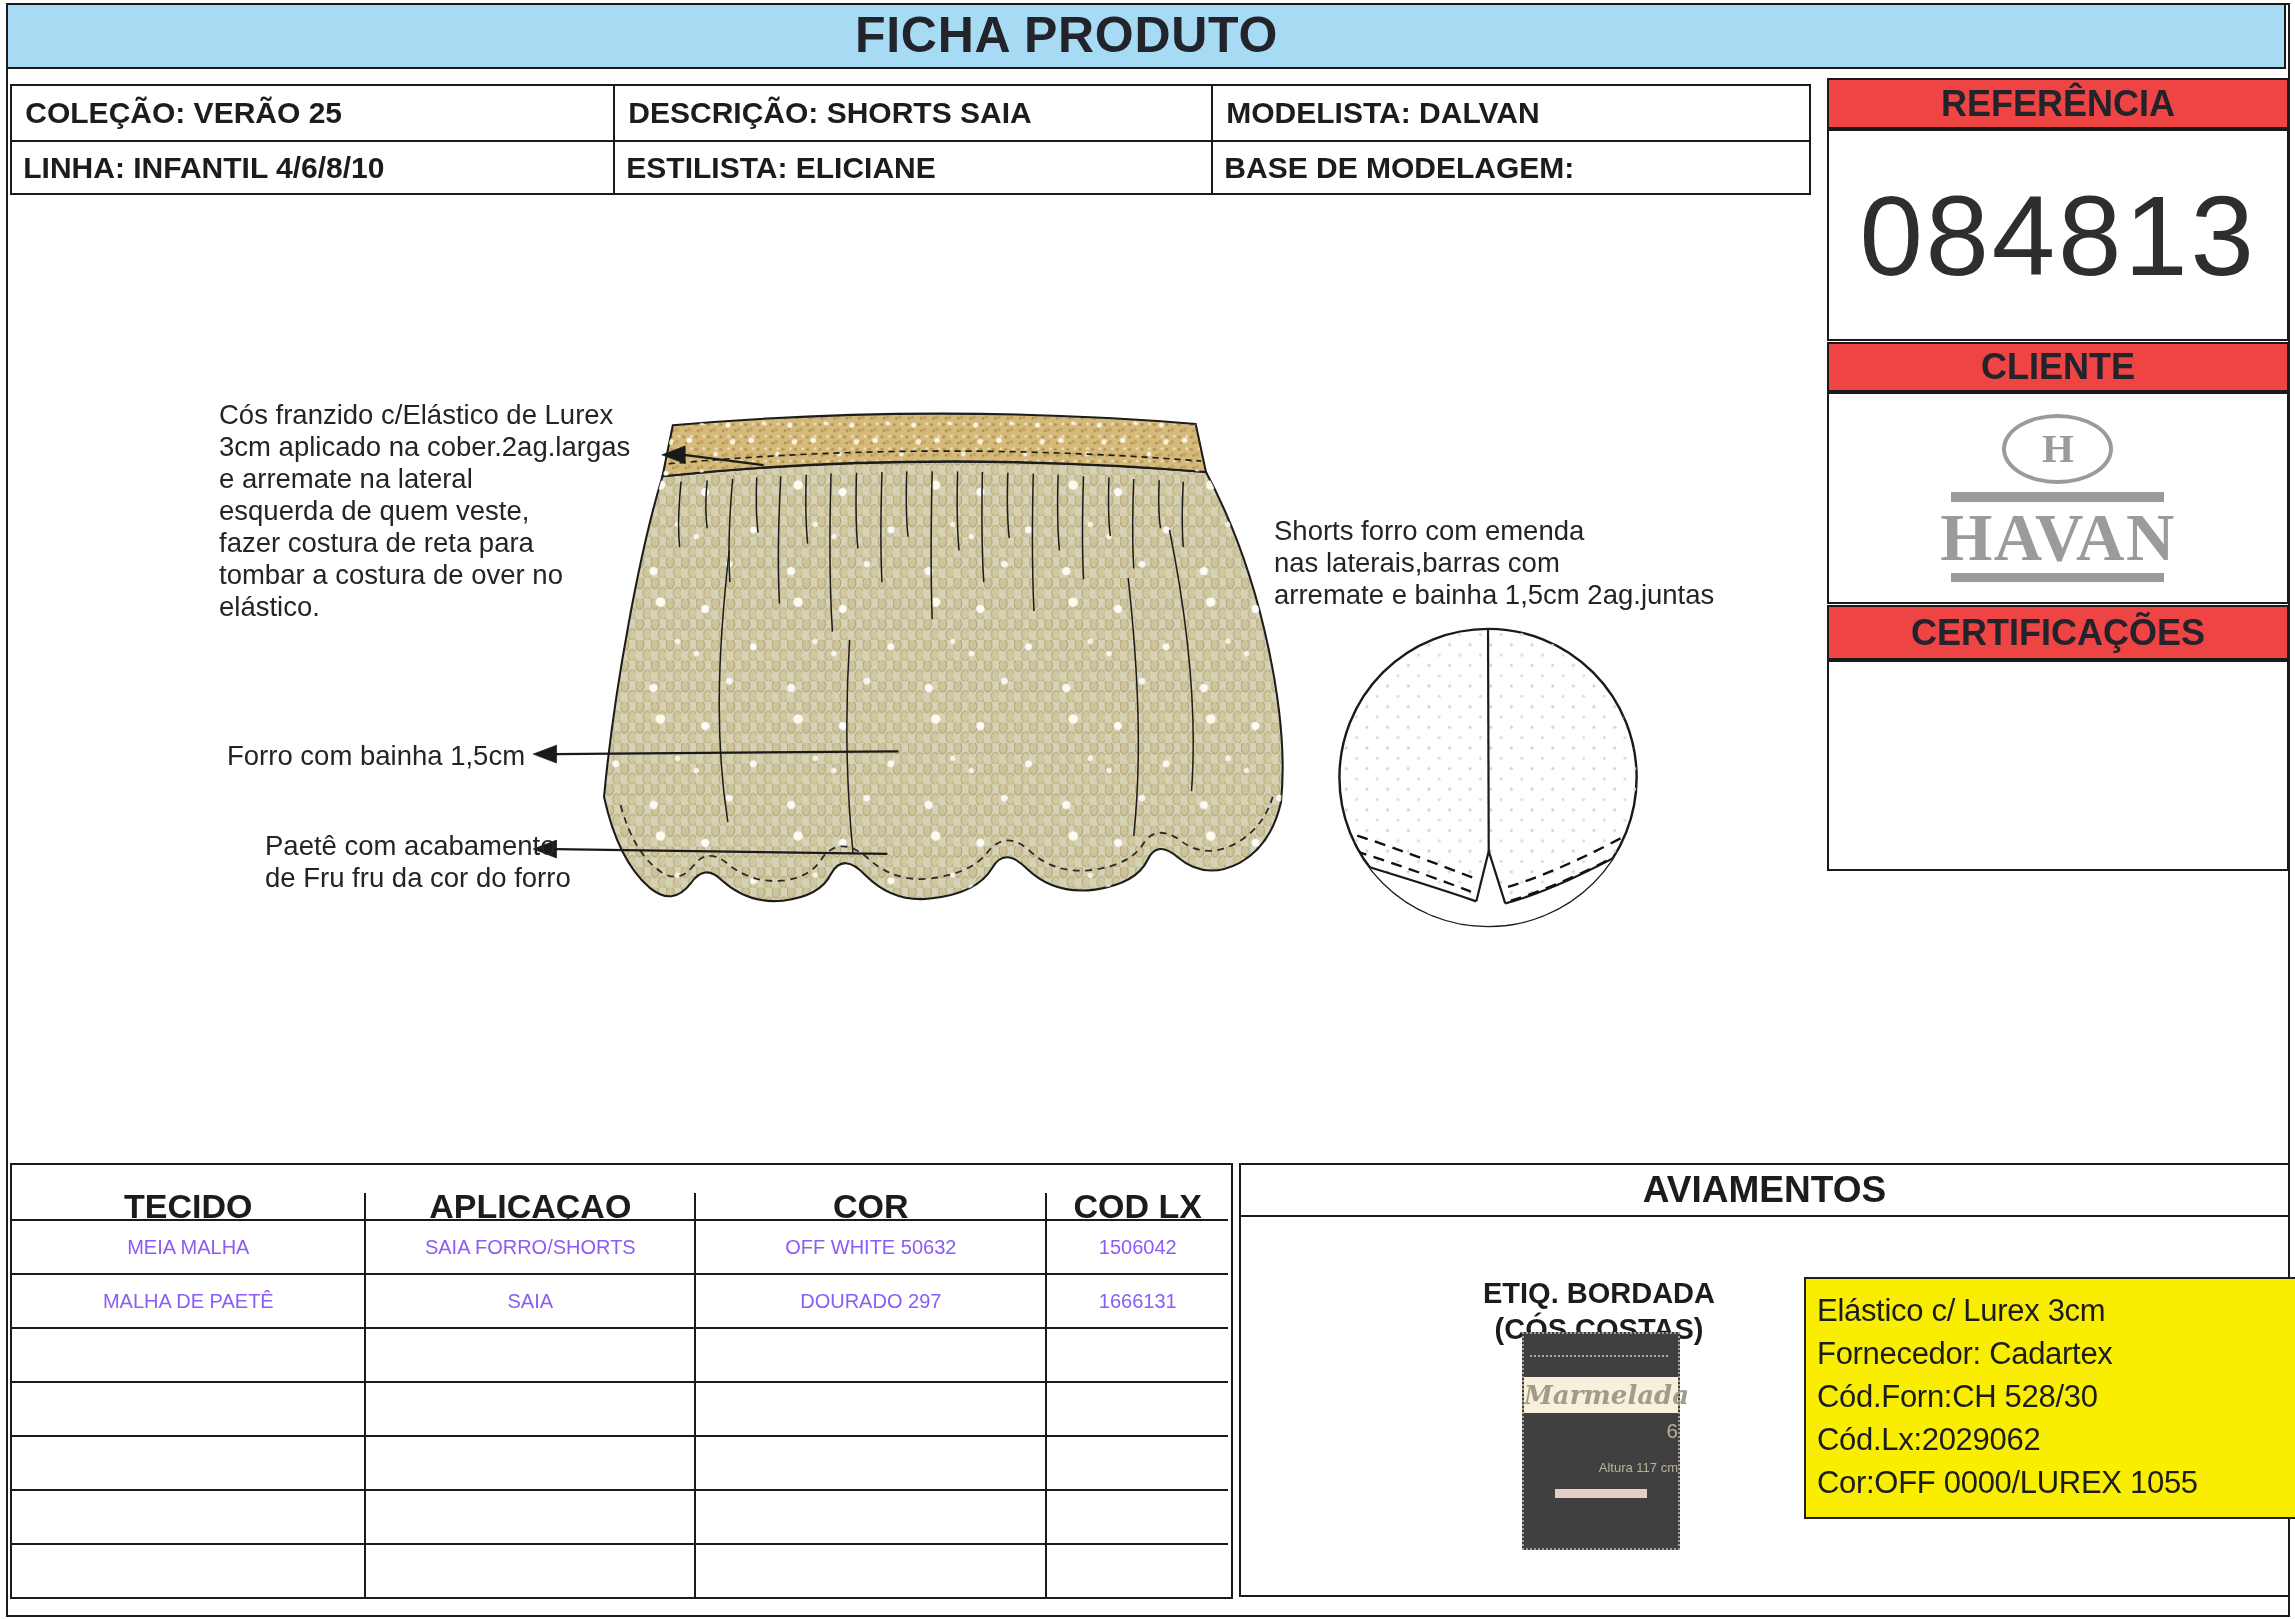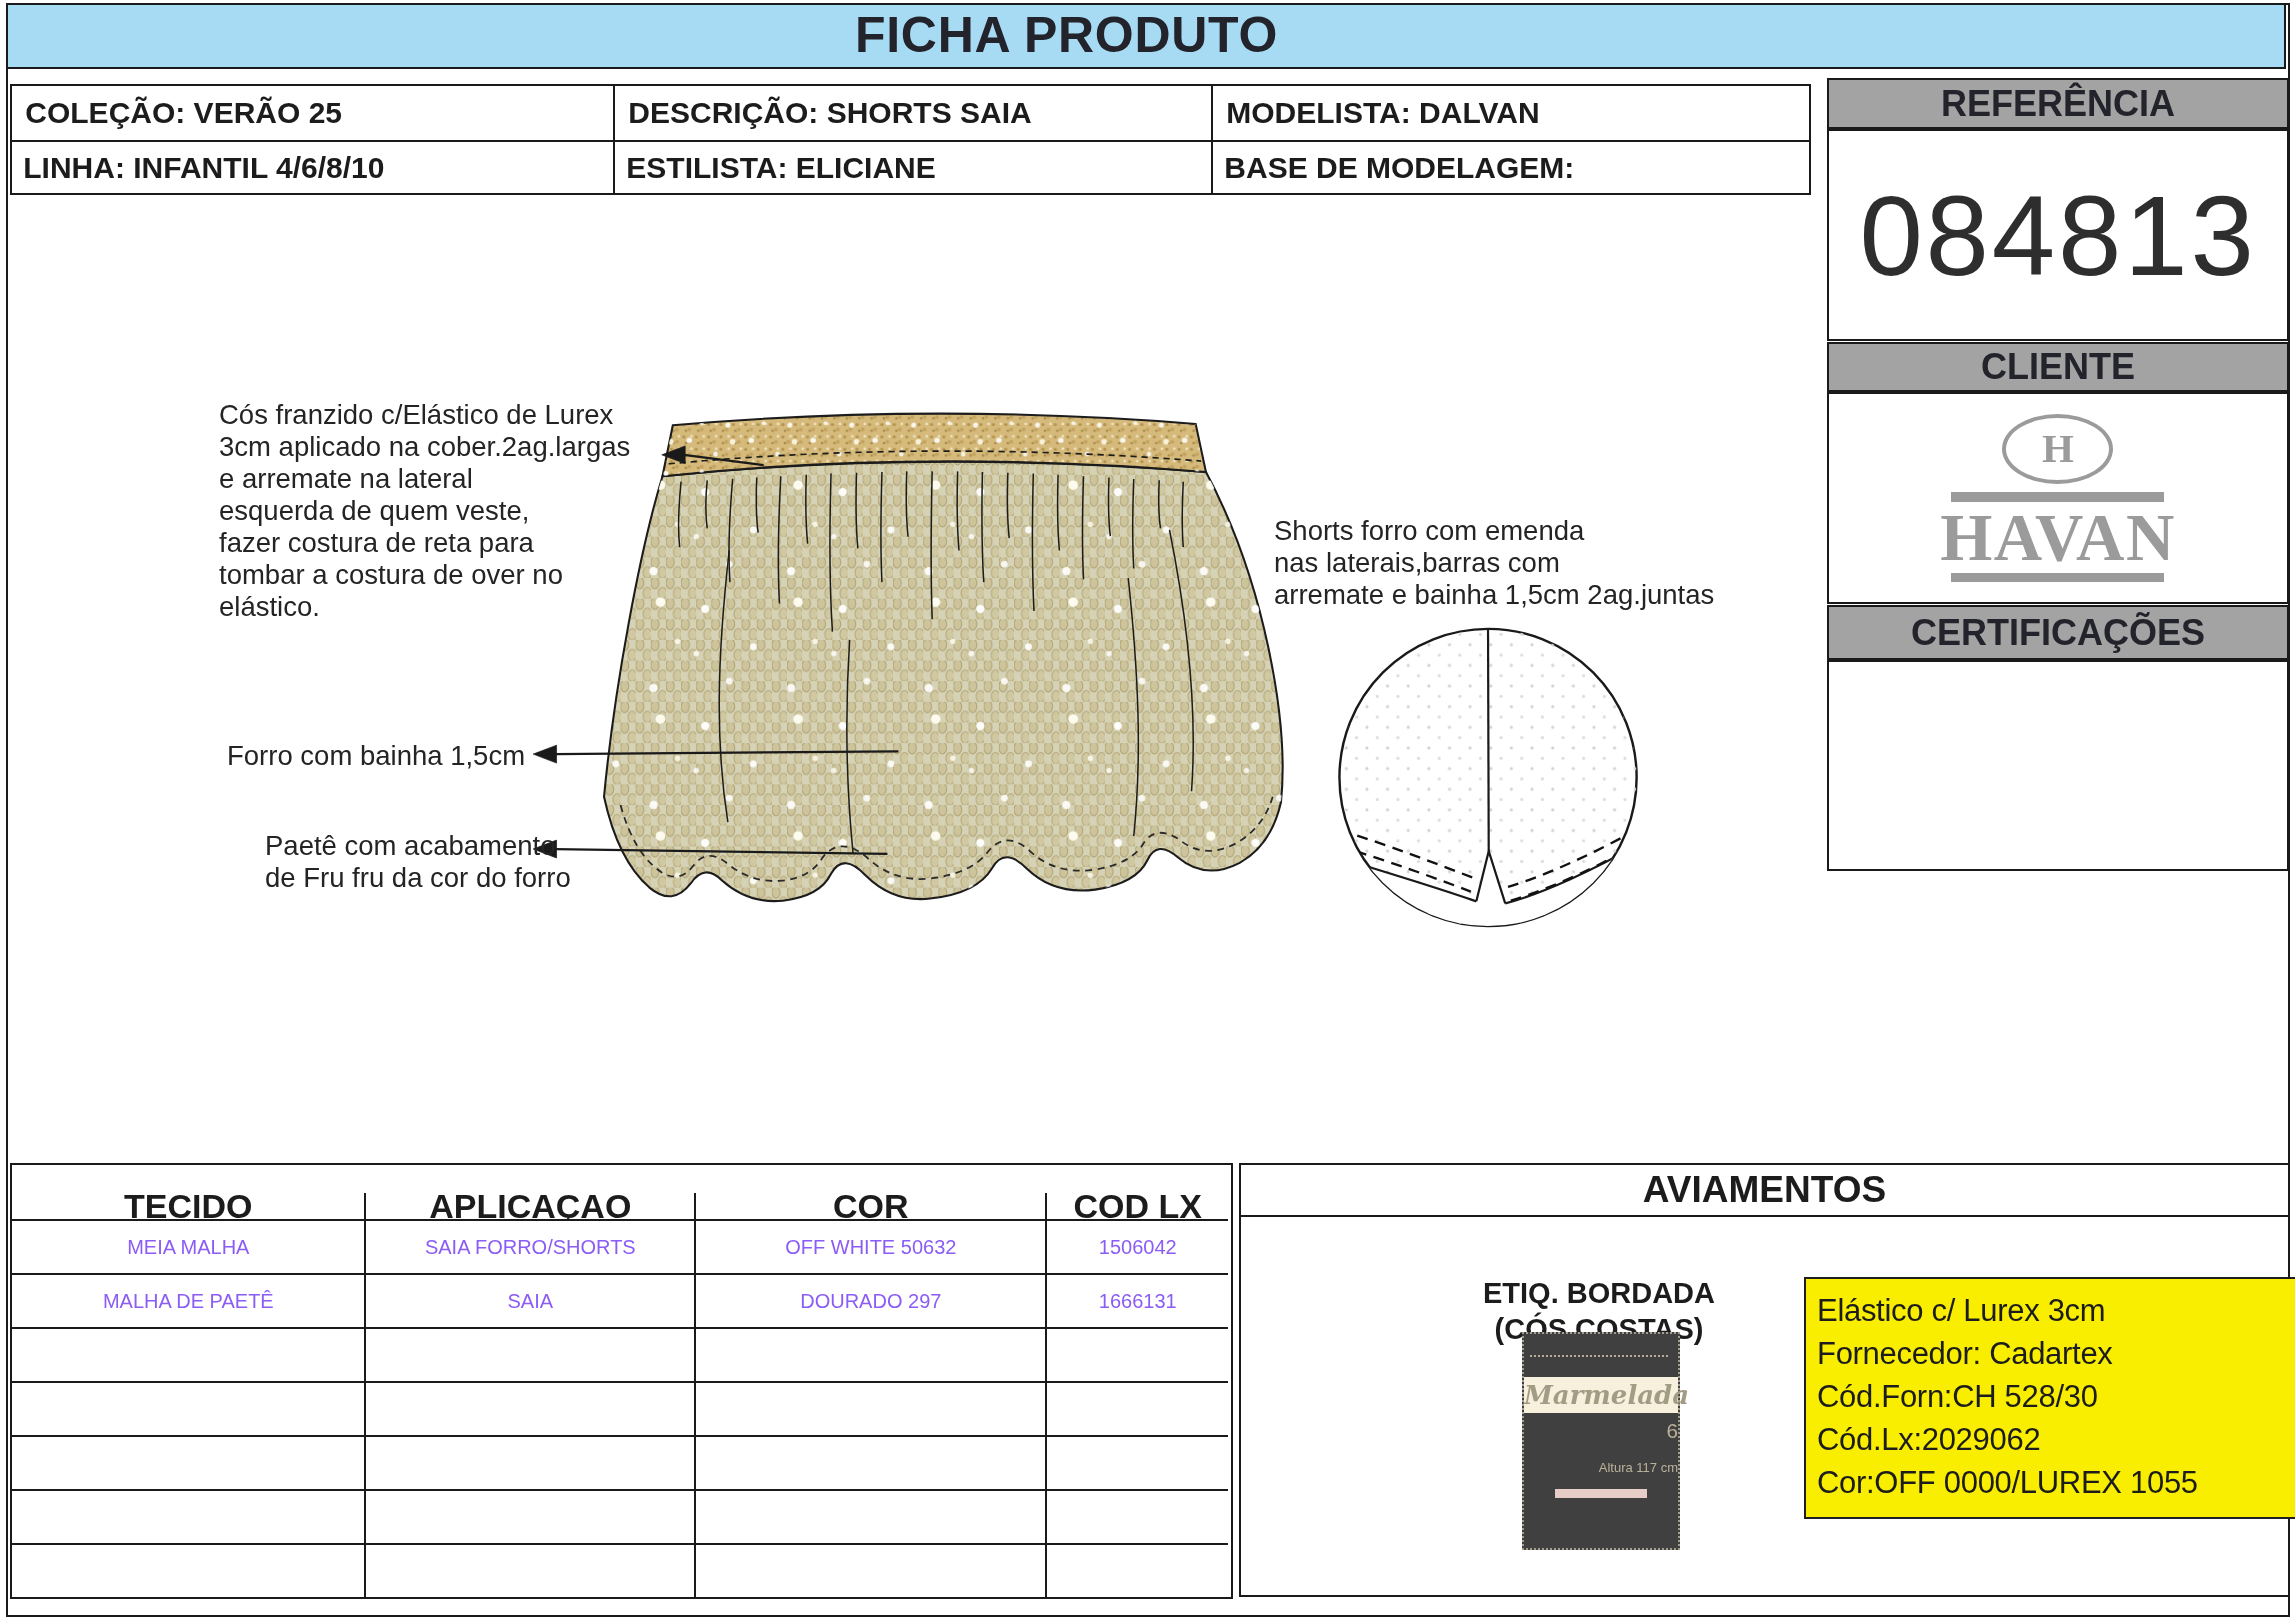--- a/index.html
+++ b/index.html
@@ -20,21 +20,21 @@
   .info-grid{left:10.3px;top:84px;width:1797px;display:grid;
              grid-template-columns:601px 598px 599px;grid-template-rows:54px 53px;
              border:2.1px solid #1a1a1a;background:#fff;box-sizing:content-box;}
   .info-cell{display:flex;align-items:center;padding-left:11px;font-size:30px;font-weight:bold;
              border-left:2.1px solid #1a1a1a;border-top:2.1px solid #1a1a1a;white-space:nowrap;}
   .info-cell.c0{border-left:none;}
   .info-cell.r0{border-top:none;padding-left:13px;}
 
   
   .sb-box{left:1827px;width:462px;border:2.1px solid #1a1a1a;box-sizing:border-box;background:#fff;}
-  .sb-head{background:#a3a3a3;display:flex;align-items:center;justify-content:center;
+  .sb-head{background:#ef4444;display:flex;align-items:center;justify-content:center;
            font-size:36px;font-weight:bold;color:#23232b;}
   .ref-head{top:78px;height:51px;}
   .ref-val{top:129px;height:212px;display:flex;align-items:center;justify-content:center;}
   .ref-number{font-size:114px;font-weight:400;color:#2e2e2e;letter-spacing:2.8px;}
   .cli-head{top:342px;height:50px;}
   .cli-box{top:392px;height:212px;display:flex;align-items:center;justify-content:center;}
   .cert-head{top:605px;height:55px;}
   .cert-box{top:660px;height:211px;}
 
   

